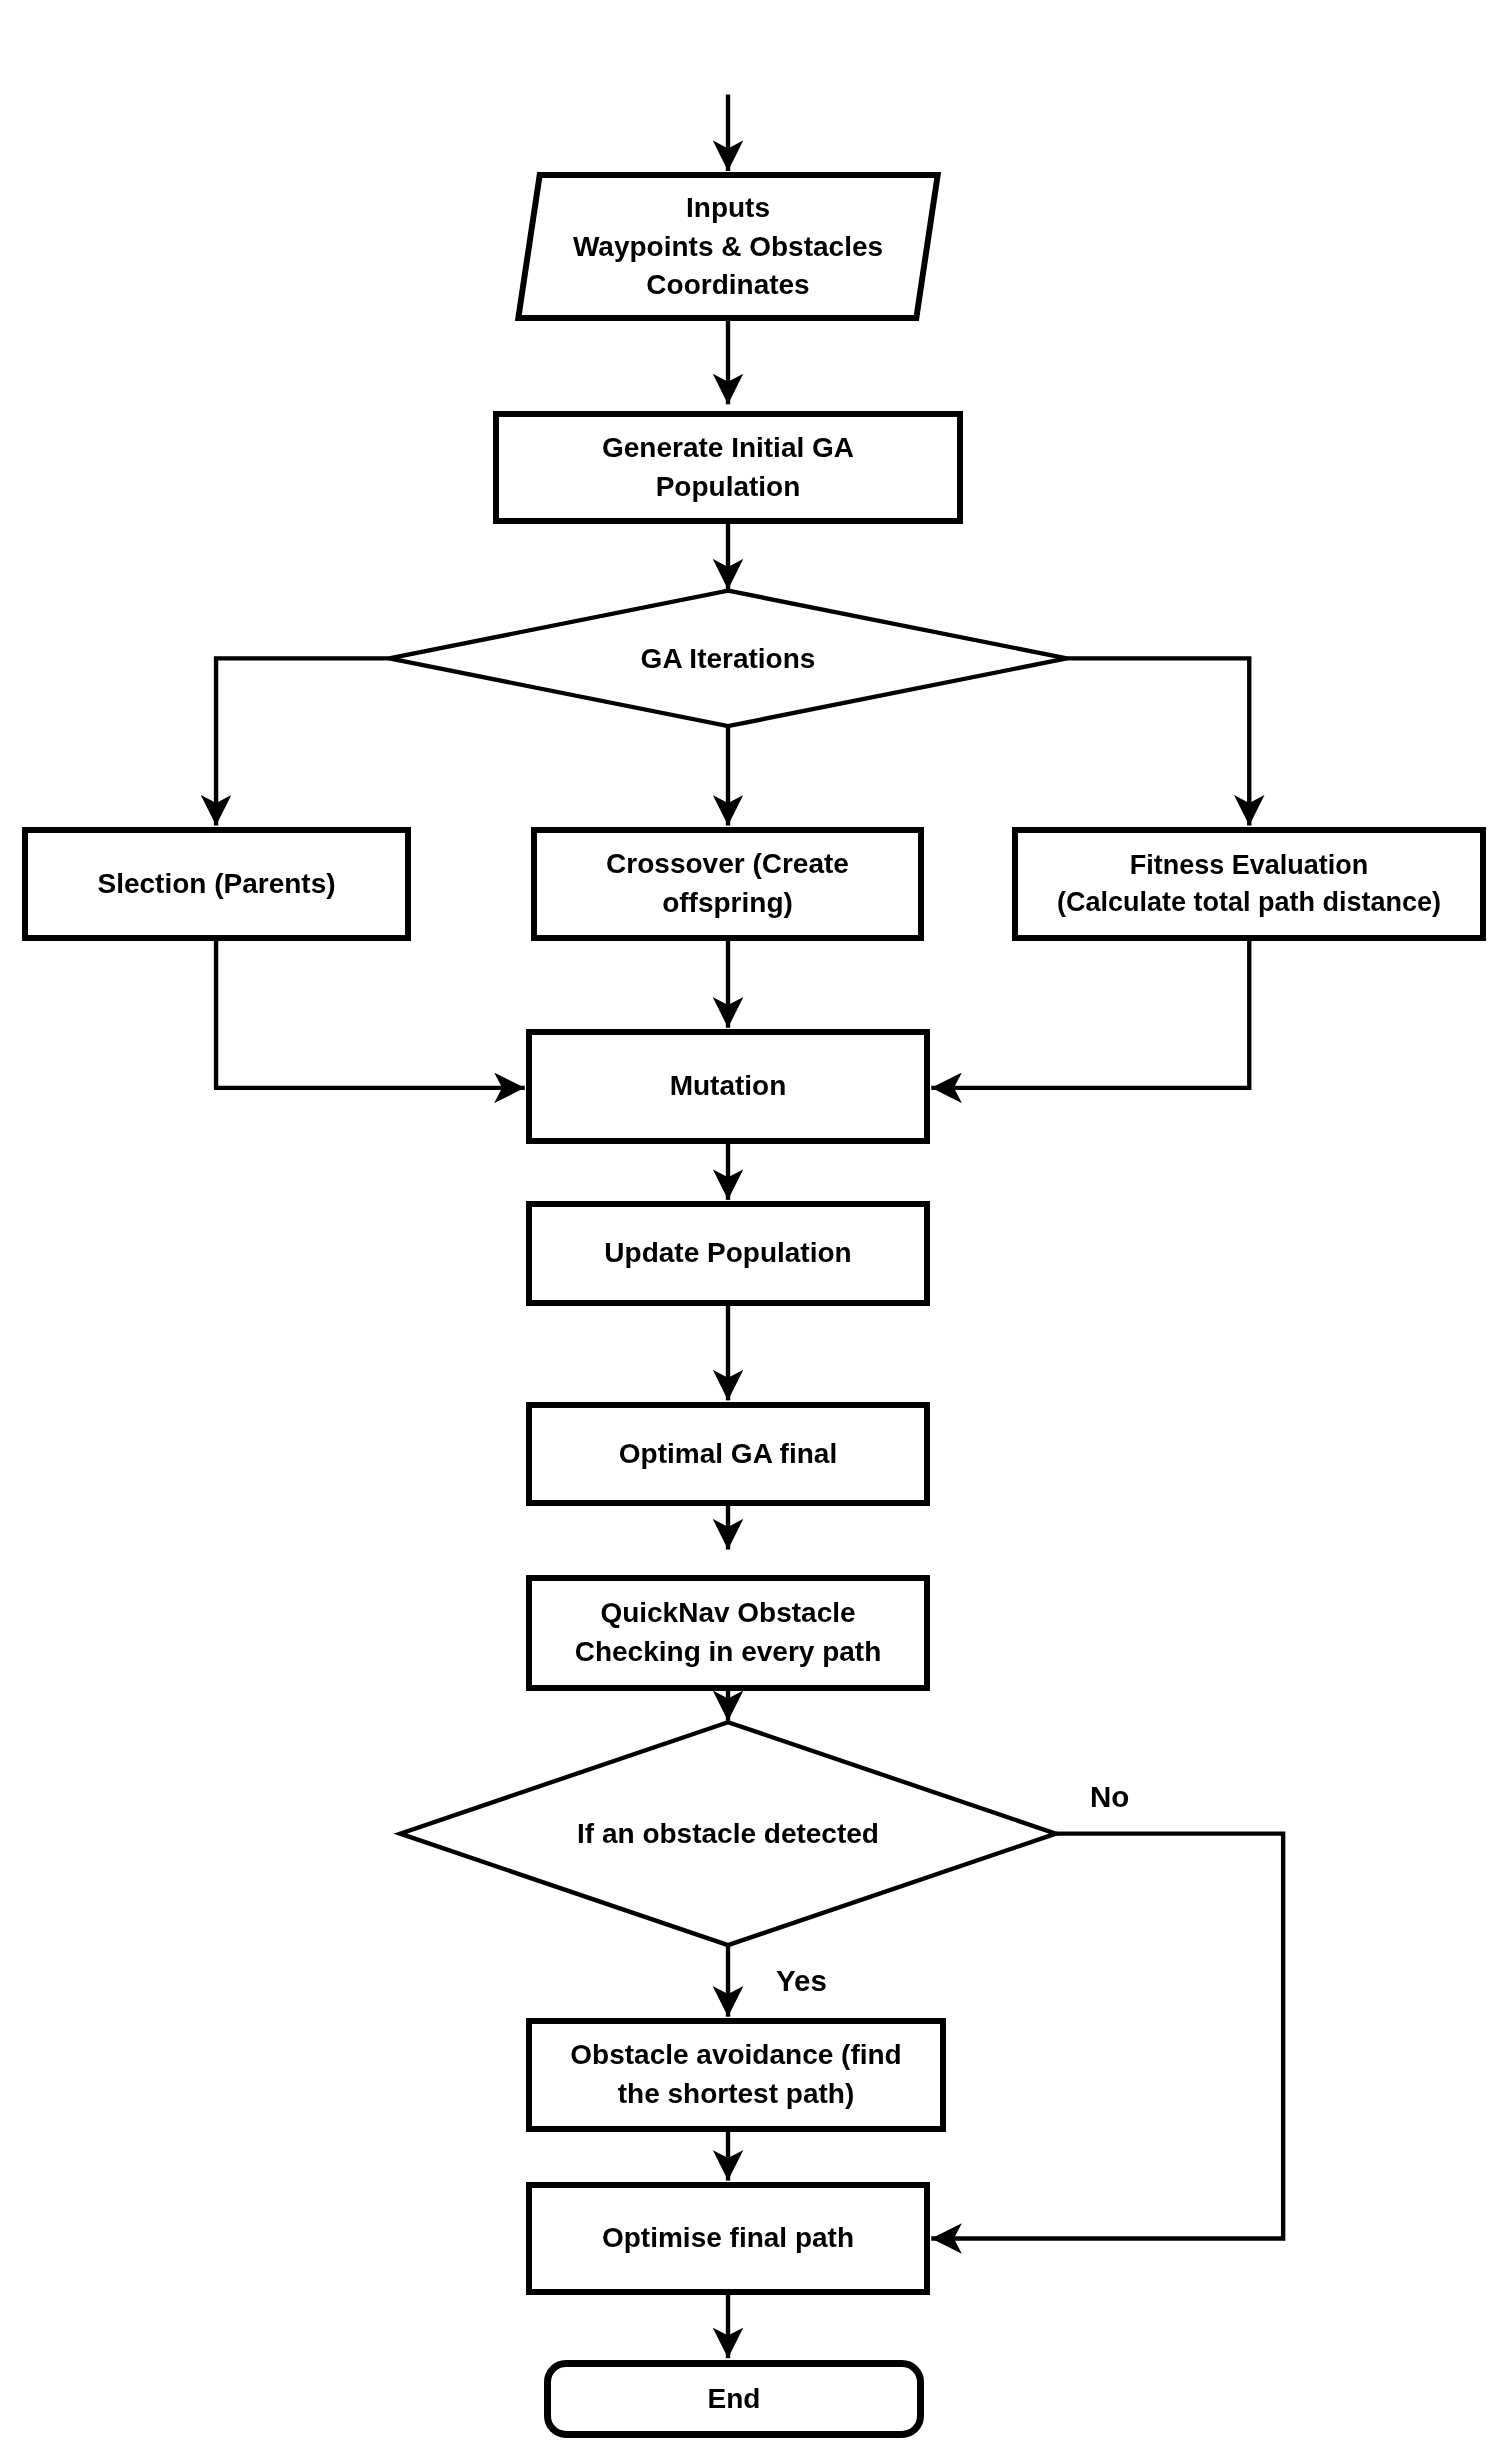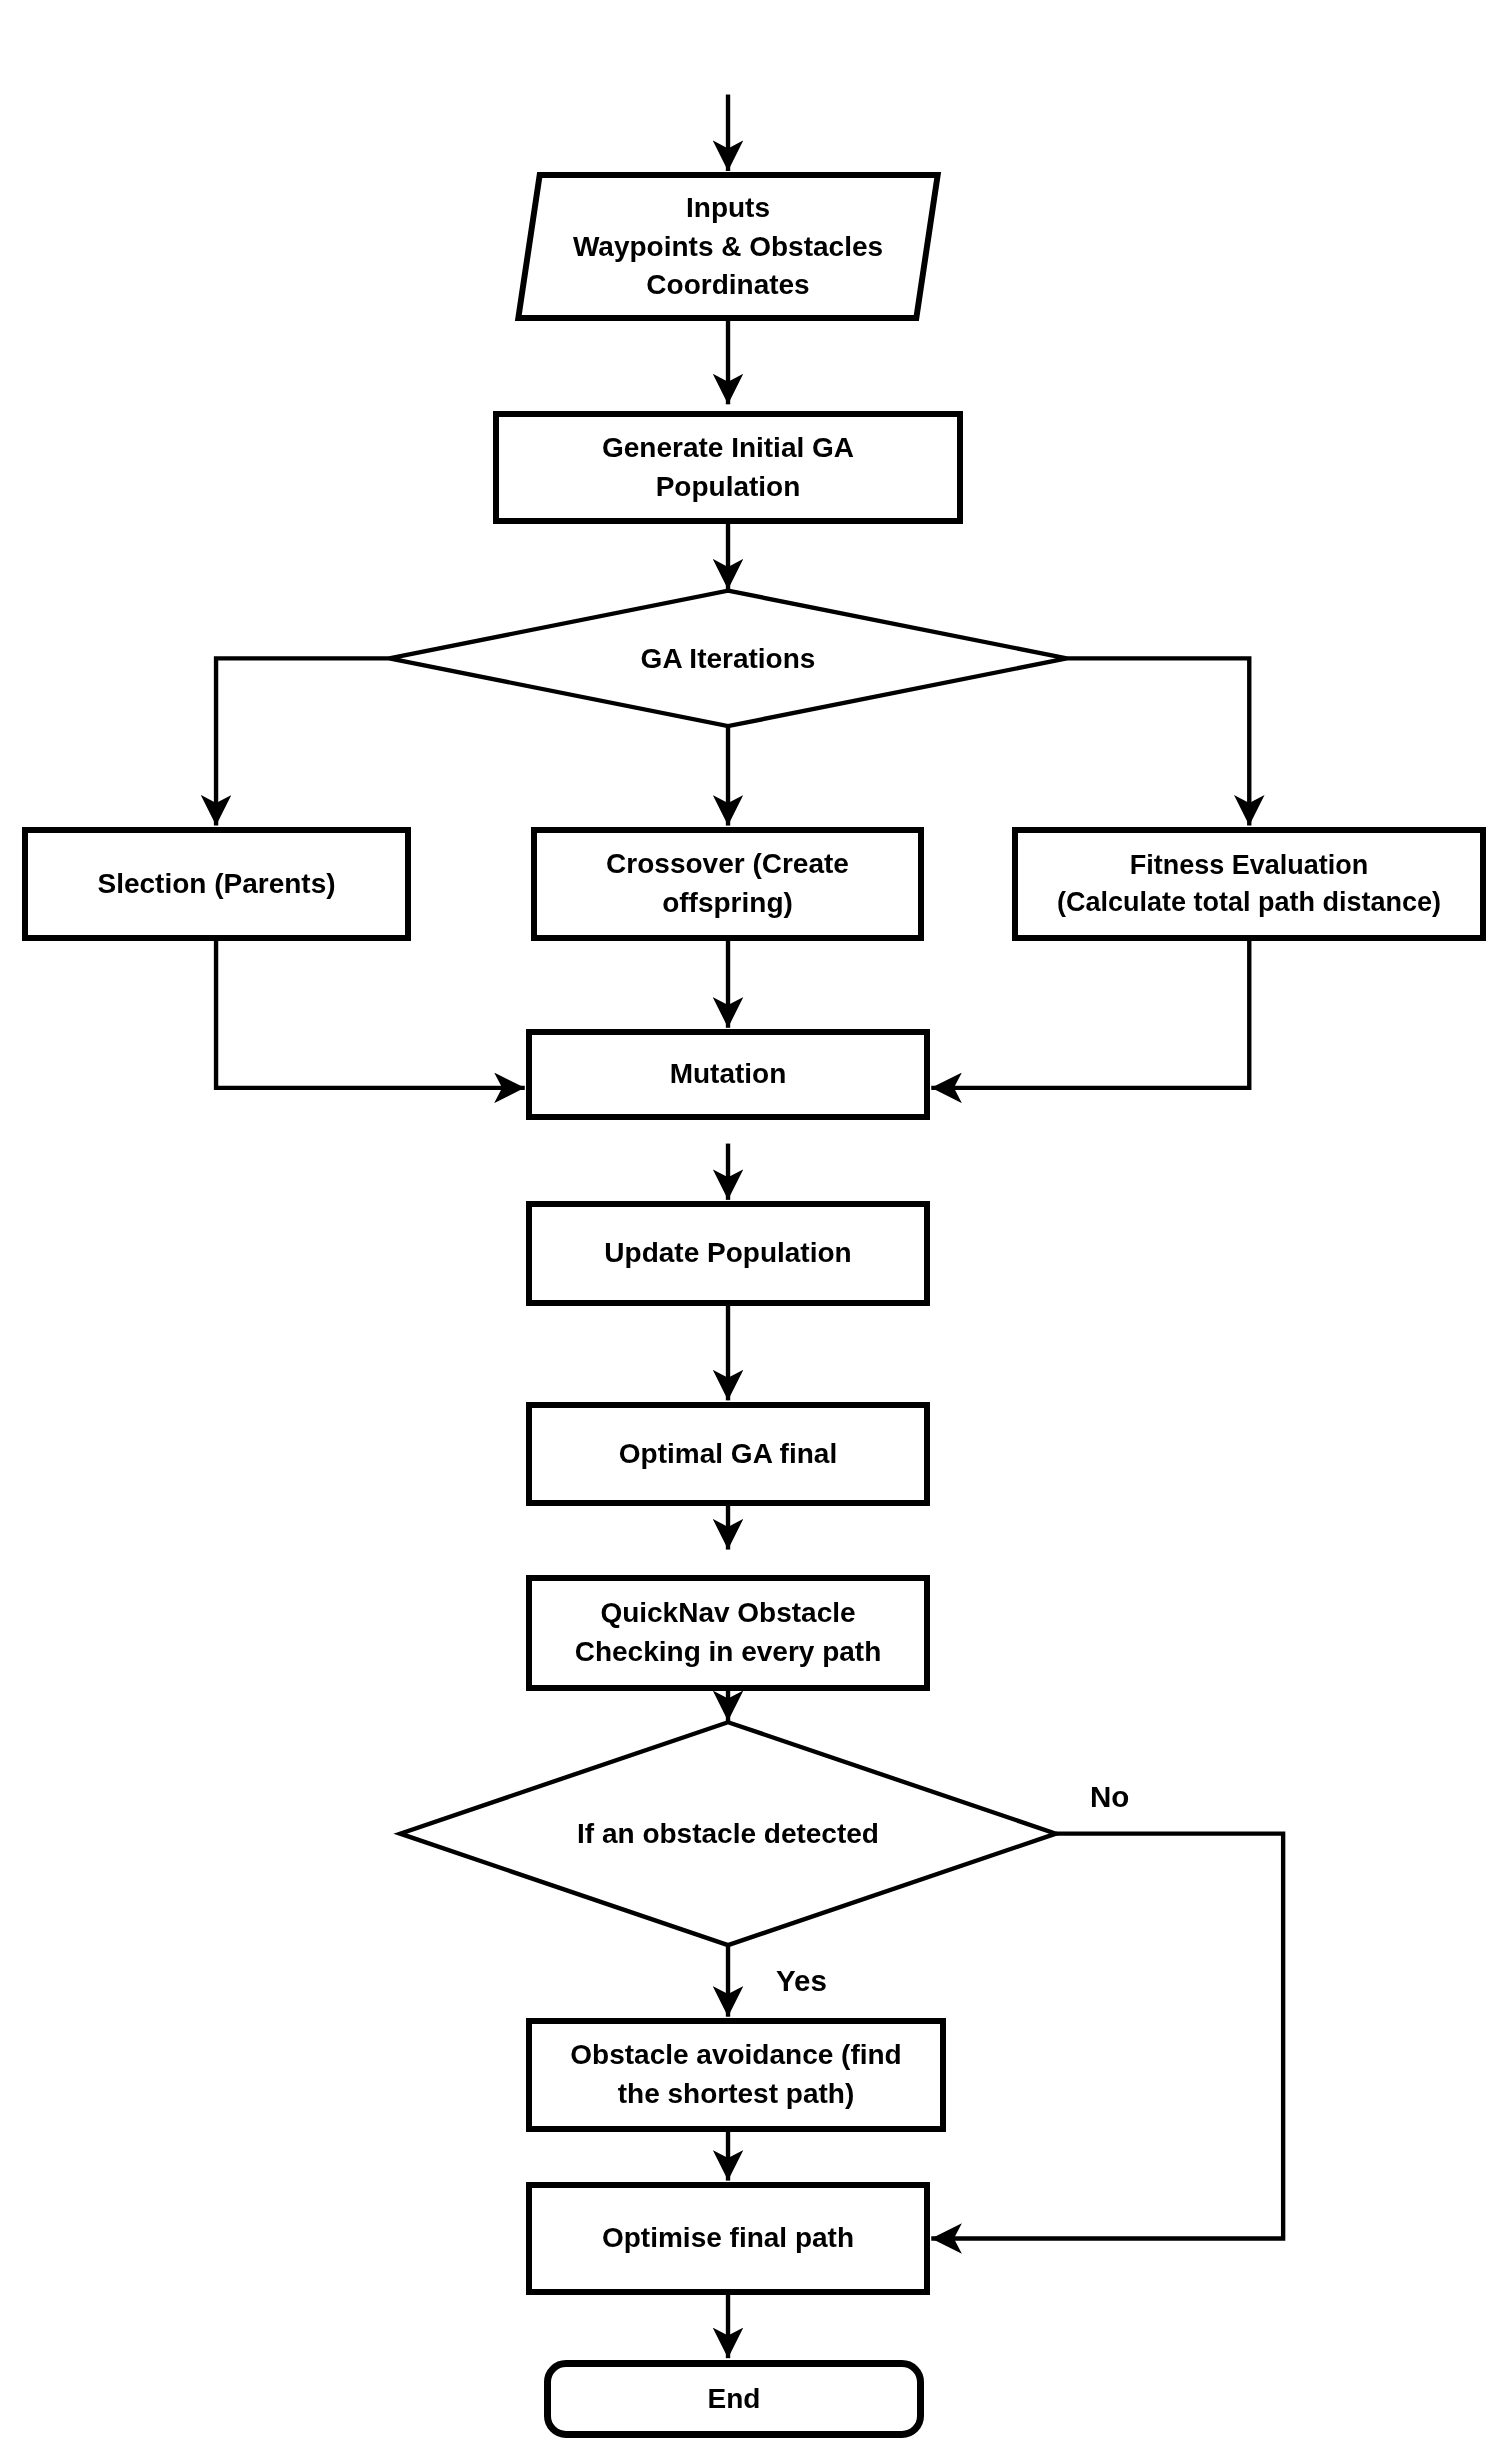--- a/index.html
+++ b/index.html
@@ -114,21 +114,21 @@
   <div class="diamond-label" style="left:400px; top:591px; width:656px; height:136px;">GA Iterations</div>
 
   <div class="node" style="left:22px; top:827px; width:389px; height:114px;">Slection (Parents)</div>
 
   <div class="node" style="left:531px; top:827px; width:393px; height:114px;">Crossover (Create
 offspring)</div>
 
   <div class="node small-text" style="left:1012px; top:827px; width:474px; height:114px;">Fitness Evaluation
 (Calculate total path distance)</div>
 
-  <div class="node" style="left:526px; top:1029px; width:404px; height:91px;">Mutation</div>
+  <div class="node" style="left:526px; top:1029px; width:404px; height:115px;">Mutation</div>
 
   <div class="node" style="left:526px; top:1201px; width:404px; height:105px;">Update Population</div>
 
   <div class="node" style="left:526px; top:1402px; width:404px; height:104px;">Optimal GA final</div>
 
   <div class="node" style="left:526px; top:1551px; width:404px; height:116px;margin-top:24px;">QuickNav Obstacle
 Checking in every path</div>
 
   <div class="diamond-label" style="left:400px; top:1722px; width:656px; height:223px;">If an obstacle detected</div>
 

